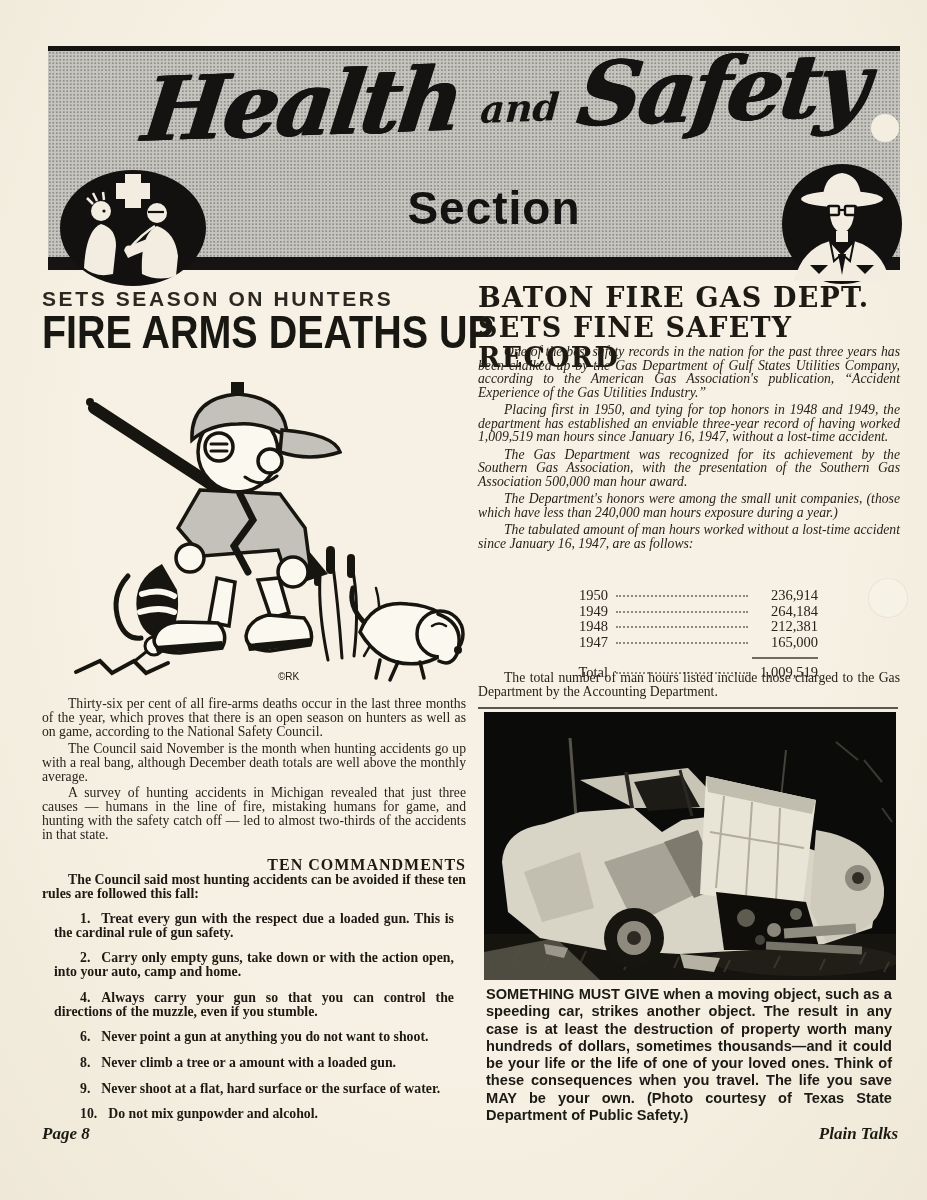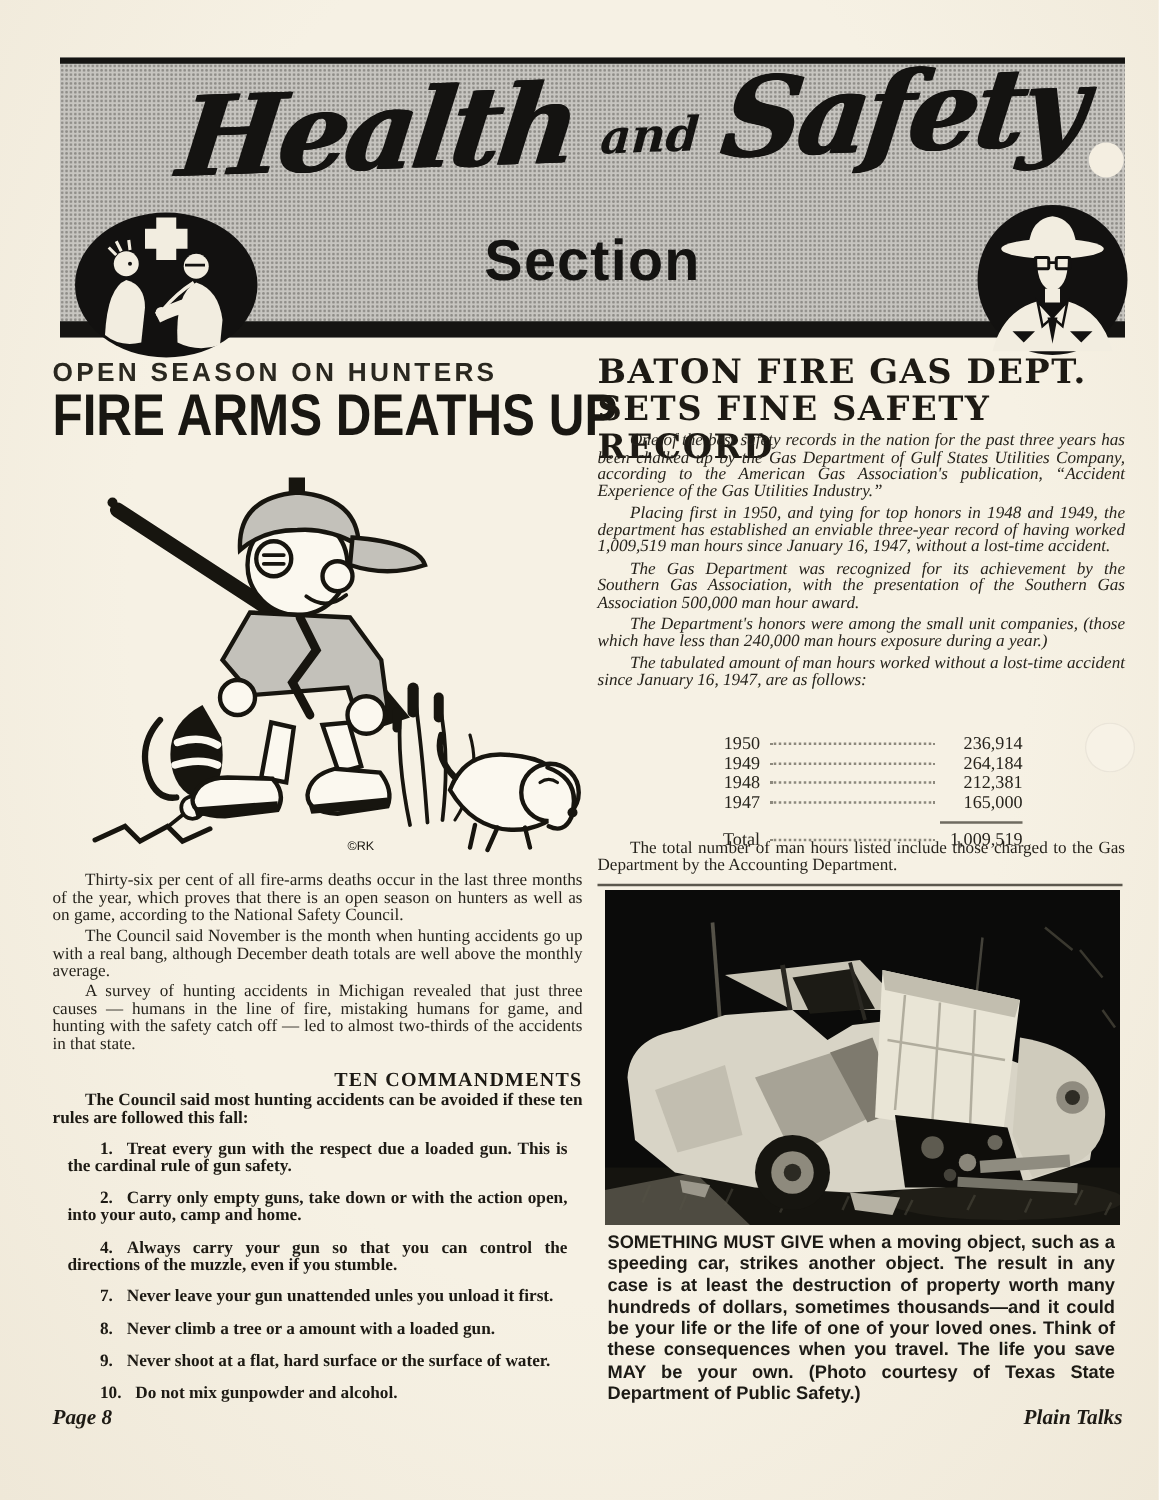--- a/index.html
+++ b/index.html
@@ -26,21 +26,21 @@
     display:inline-block; font:700 italic 88px/1 "DejaVu Serif",serif;
     transform:skewX(-9deg); letter-spacing:-3px;
     text-shadow:1px 0 #141311, -1px 0 #141311;
   }
   .script-and{
     display:inline-block; font:700 italic 38px/1 "DejaVu Serif",serif;
     transform:skewX(-6deg); margin:0 20px; position:relative; top:-6px;
   }
   .section-subtitle{
     position:absolute; left:0; top:134px; width:100%; text-align:center;
-    font:700 46px/1 "Liberation Sans","DejaVu Sans",sans-serif; letter-spacing:1px; color:#141311;
+    font:700 46px/1 "Liberation Sans","DejaVu Sans",sans-serif; letter-spacing:1px; color:#141311;padding-left:20px;
   }
   .medallion{overflow:visible;}
   .hole{border-radius:50%;}
   .hole1{left:871px; top:114px; width:28px; height:28px; background:#f4eee1;}
   .hole2{left:868px; top:578px; width:40px; height:40px; background:#f7f2e6; box-shadow:inset 0 0 0 1px rgba(90,80,60,.08);}
   
   .kicker{
     left:42px; top:288px; font:600 21px/1 "Liberation Sans","DejaVu Sans",sans-serif;
     letter-spacing:2.6px; color:#2a2820; white-space:nowrap;
   }
@@ -125,21 +125,21 @@
       <path d="M76 80 L64 93 L72 100 Z" fill="#f2ede0" stroke="#121110" stroke-width="2"></path>
       <path d="M60 93 L68 93 L64 114 Z" fill="#121110"></path>
       <path d="M32 104 L50 104 L41 113 Z" fill="#121110"></path>
       <path d="M78 104 L96 104 L87 113 Z" fill="#121110"></path>
     </svg>
   </div>
 
   <div class="abs hole hole1"></div>
   <div class="abs hole hole2"></div>
 
-  <div class="abs kicker">OPEN SEASON ON HUNTERS</div>
+  <div class="abs kicker">SETS SEASON ON HUNTERS</div>
   <div class="abs headline">FIRE ARMS DEATHS UP</div>
 
   <div class="abs" style="left:42px; top:360px;">
     <svg width="424" height="334" viewBox="0 0 424 334">
       <g stroke="#17150f" fill="none" stroke-linecap="round">
         <line x1="52" y1="48" x2="236" y2="168" stroke-width="12"></line>
         <circle cx="48" cy="42" r="4" fill="#17150f" stroke="none"></circle>
         <path d="M205 150 L266 190 L286 214 L262 222 L228 184 Z" fill="#17150f" stroke="none"></path>
         <circle cx="196" cy="92" r="40" fill="#fbf8ef" stroke-width="3.5"></circle>
         <path d="M150 80 Q148 38 196 34 Q244 38 245 76 Q220 62 196 64 Q168 64 150 80 Z" fill="#c3c1ba" stroke-width="3.5"></path>
@@ -189,21 +189,21 @@
     <p>A survey of hunting accidents in Michigan revealed that just three causes — humans in the line of fire, mistaking humans for game, and hunting with the safety catch off — led to almost two-thirds of the accidents in that state.</p>
   </div>
 
   <div class="abs subhead">TEN COMMANDMENTS</div>
   <div class="abs rules-intro">The Council said most hunting accidents can be avoided if these ten rules are followed this fall:</div>
 
   <div class="abs rules">
     <p class="rule"><span class="rnum">1.</span><span>Treat every gun with the respect due a loaded gun. This is the cardinal rule of gun safety.</span></p>
     <p class="rule"><span class="rnum">2.</span><span>Carry only empty guns, take down or with the action open, into your auto, camp and home.</span></p>
     <p class="rule"><span class="rnum">4.</span><span>Always carry your gun so that you can control the directions of the muzzle, even if you stumble.</span></p>
-    <p class="rule"><span class="rnum">7.</span><span>Never leave your gun unattended unles you unload it first.</span></p>
+    <p class="rule"><span class="rnum">6.</span><span>Never point a gun at anything you do not want to shoot.</span></p>
     <p class="rule"><span class="rnum">8.</span><span>Never climb a tree or a amount with a loaded gun.</span></p>
     <p class="rule"><span class="rnum">9.</span><span>Never shoot at a flat, hard surface or the surface of water.</span></p>
     <p class="rule"><span class="rnum">10.</span><span>Do not mix gunpowder and alcohol.</span></p>
   </div>
 
   <div class="abs gas-headline">
     <div>BATON FIRE GAS DEPT.</div>
     <div>SETS FINE SAFETY RECORD</div>
   </div>
 

